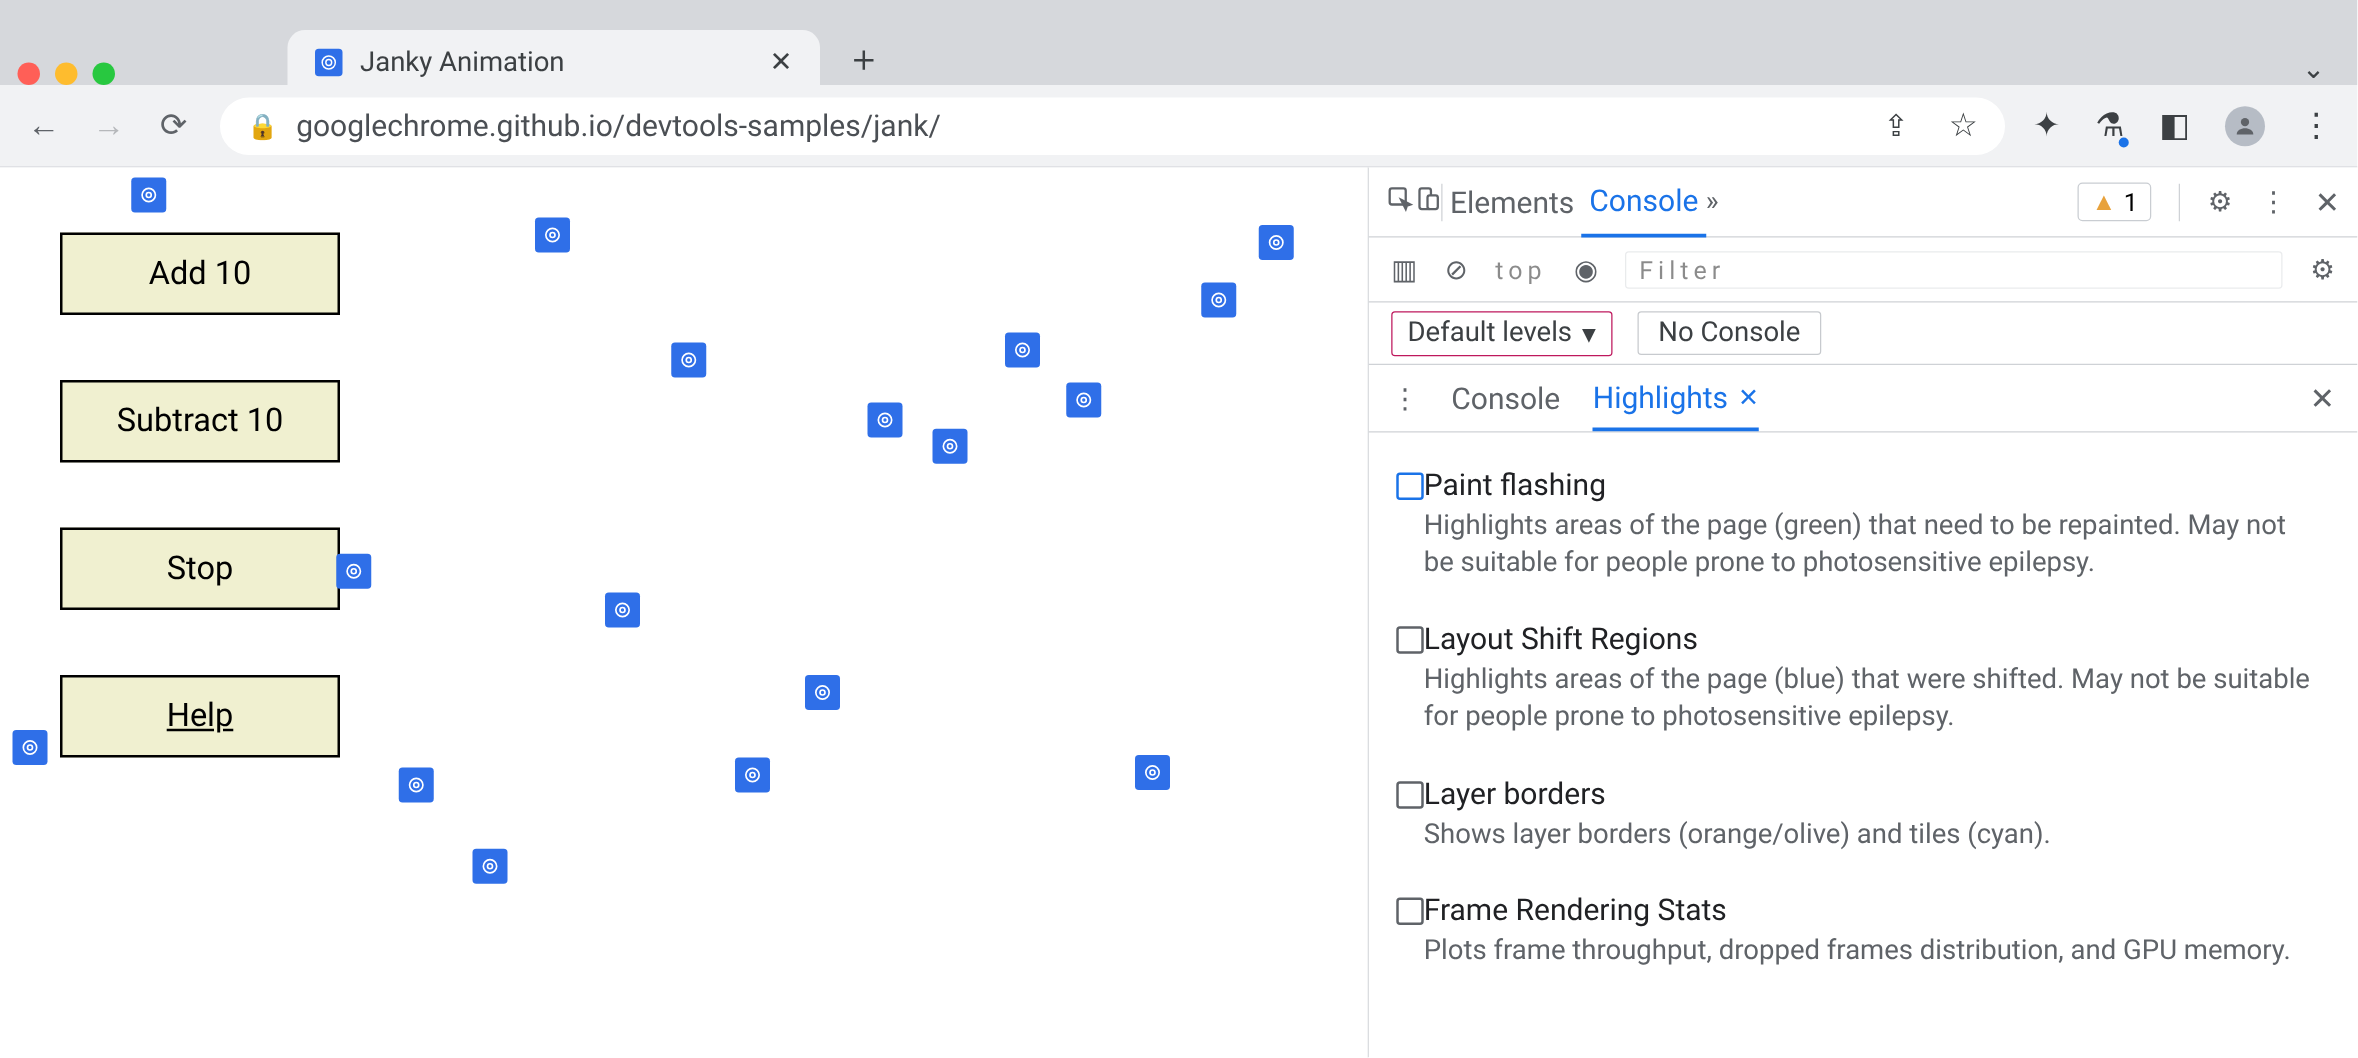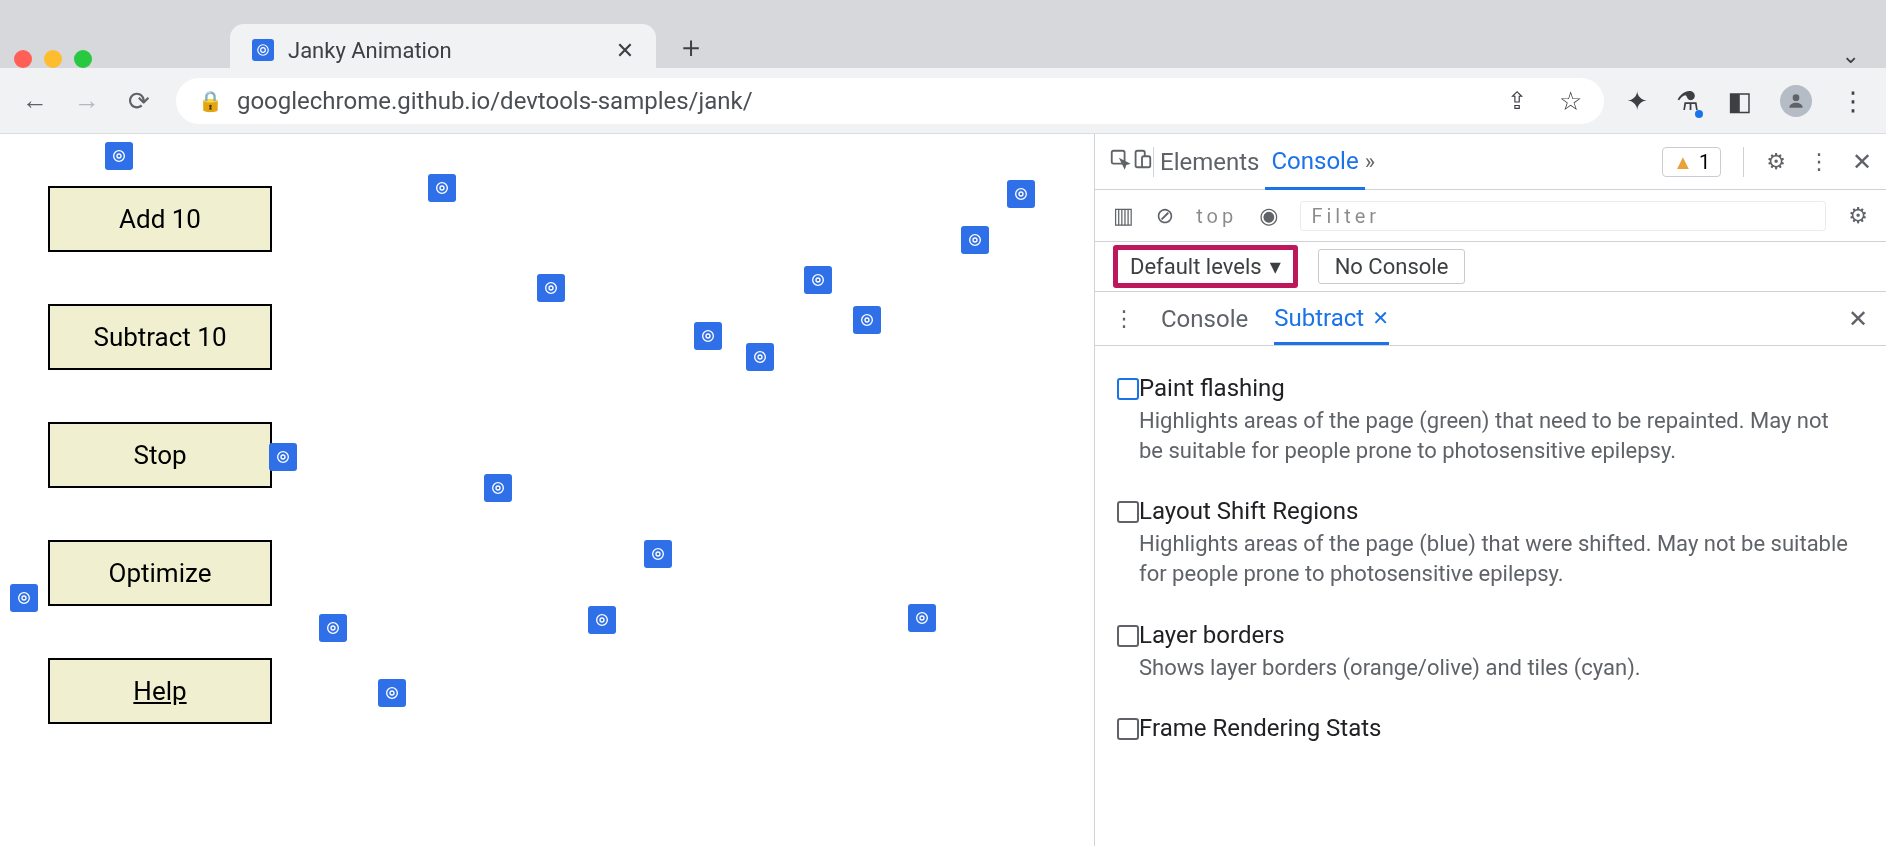--- a/index.html
+++ b/index.html
@@ -48,21 +48,21 @@
   .dt-gear{font-size:22px;color:#5f6368;}
   .dt-kebab{font-size:22px;color:#5f6368;}
   .dt-close{font-size:24px;color:#5f6368;}
   .dt-right{margin-left:auto; display:flex; align-items:center; gap:22px;}
 
   .dt-sub{height:52px; border-bottom:1px solid #cfd2d6; display:flex; align-items:center; padding:0 18px; gap:22px; overflow:hidden;}
   .dt-sub .trunc{filter:blur(0.5px); opacity:.45; font-size:20px; letter-spacing:4px;}
   .dt-sub-gear{margin-left:auto;}
 
   .dt-sub2{height:50px; border-bottom:1px solid #cfd2d6; display:flex; align-items:center; padding:0 18px; gap:20px; font-size:22px; color:#3c4043;}
-  .dropdown{border:5px solid #be185d; padding:4px 12px; border-radius:3px; display:flex; align-items:center; gap:8px; cursor:pointer;}
+  .dropdown{border:1px solid #be185d; padding:4px 12px; border-radius:3px; display:flex; align-items:center; gap:8px; cursor:pointer;}
   .pillbtn{border:1px solid #c7cace; padding:4px 16px; border-radius:3px; cursor:pointer;}
 
   .dt-drawer-tabs{height:54px; border-bottom:1px solid #cfd2d6; display:flex; align-items:center; padding:0 18px; gap:26px;}
   .dt-drawer-tabs .tabitem{font-size:24px; color:#5f6368; cursor:pointer; display:flex; align-items:center; gap:8px;}
   .dt-drawer-tabs .tabitem.active{color:#1a73e8; border-bottom:3px solid #1a73e8; padding-bottom:10px; margin-top:12px;}
   .tab-x{font-size:20px;}
   .dt-drawer-tabs .dt-close{margin-left:auto;}
 
   .render-list{flex:1; overflow:auto; padding:18px 24px 18px 18px;}
   .ritem{display:flex; padding:10px 4px 22px 4px;}
@@ -125,23 +125,20 @@
   <div class="page">
     <div class="controls">
       <div class="btn">
           <span>Add 10</span>
         </div>
       <div class="btn">
           <span>Subtract 10</span>
         </div>
       <div class="btn">
           <span>Stop</span>
-        </div>
-      <div class="btn">
-          <span>Optimize</span>
         </div>
       <div class="btn link">
           <span>Help</span>
         </div>
     </div>
 
     <div id="sq-container">
         <div class="blue-sq" style="left: 105px; top: 8px;">
           <svg viewBox="0 0 24 24" fill="none" stroke="#fff" stroke-width="2">
             <circle cx="12" cy="12" r="8"></circle>
@@ -287,21 +284,21 @@
           <span>Default levels</span>
           <span>▾</span>
         </span>
       <span class="pillbtn"><span>No Console</span></span>
     </div>
 
     <div class="dt-drawer-tabs">
       <span class="dt-kebab">⋮</span>
       <span class="tabitem">Console</span>
       <span class="tabitem active">
-          <span>Subtract</span>
+          <span>Highlights</span>
           <span class="tab-x">✕</span>
         </span>
       <span class="dt-close">✕</span>
     </div>
 
     <div class="render-list" id="render-list">
         <div class="ritem">
           <div class="rcheck sel"></div>
           <div class="rtext">
             <div class="title">Paint flashing</div>
@@ -319,17 +316,18 @@
           <div class="rcheck"></div>
           <div class="rtext">
             <div class="title">Layer borders</div>
             <div class="desc">Shows layer borders (orange/olive) and tiles (cyan).</div>
           </div>
         </div>
         <div class="ritem">
           <div class="rcheck"></div>
           <div class="rtext">
             <div class="title">Frame Rendering Stats</div>
+            <div class="desc">Plots frame throughput, dropped frames distribution, and GPU memory.</div>
           </div>
         </div>
       </div>
   </div>
 </div>
 
 </body></html>

